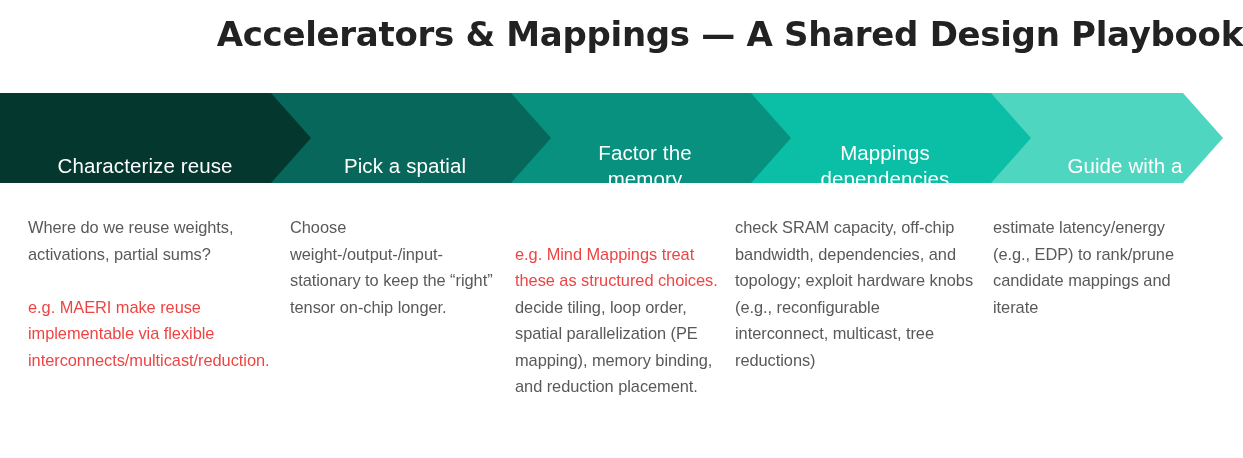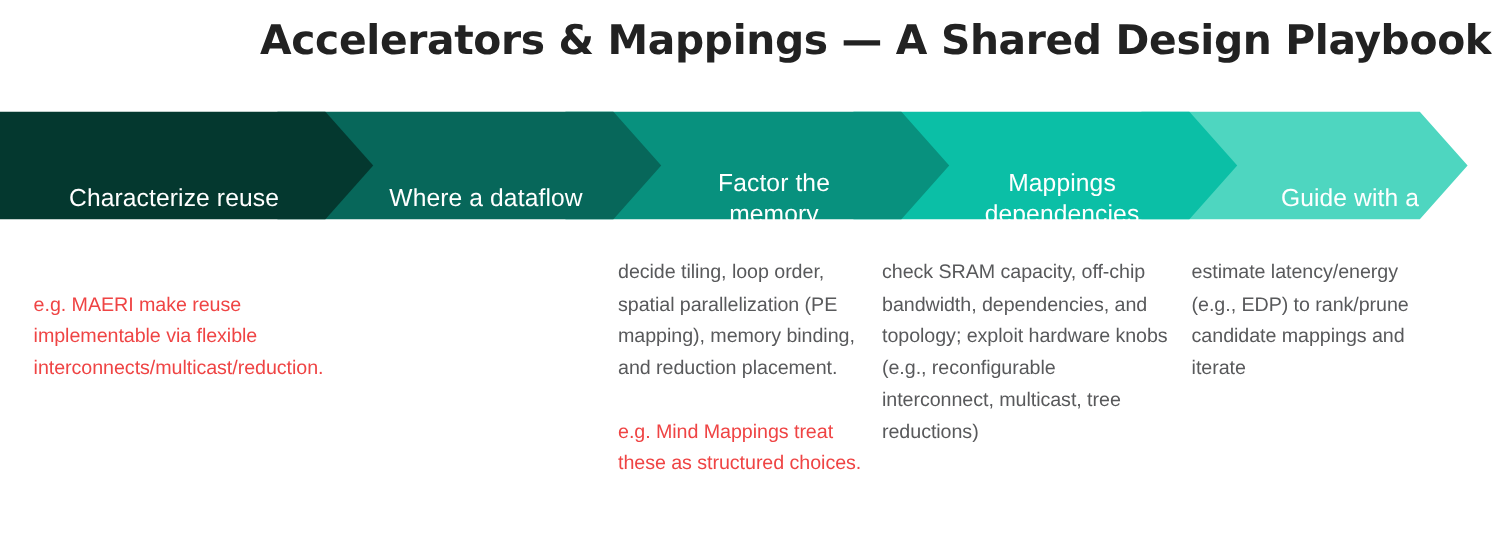--- a/index.html
+++ b/index.html
@@ -125,21 +125,21 @@
 
     <div class="chevron-labels">
       <div class="chevron-label" style="left:0px;width:290px;">
         <div>
           <span>Characterize reuse</span>
 
         </div>
       </div>
       <div class="chevron-label" style="left:280px;width:250px;">
         <div>
-          <span>Where a dataflow</span>
+          <span>Pick a spatial</span>
 
         </div>
       </div>
       <div class="chevron-label" style="left:520px;width:250px;">
         <div>
           <span>Factor the</span>
           <span>memory</span>
         </div>
       </div>
       <div class="chevron-label" style="left:760px;width:250px;">
@@ -152,27 +152,31 @@
         <div>
           <span>Guide with a</span>
         </div>
       </div>
     </div>
   </div>
 
   <div class="columns">
 
     <div class="column" style="left:28px;width:236px;">
+      <p class="col-para">Where do we reuse weights, activations, partial sums?</p>
       <p class="col-para accent">e.g. MAERI make reuse implementable via flexible interconnects/multicast/reduction.</p>
     </div>
 
+    <div class="column" style="left:290px;width:204px;">
+      <p class="col-para">Choose weight-/output-/input-stationary to keep the “right” tensor on-chip longer.</p>
+    </div>
 
     <div class="column" style="left:515px;width:203px;">
+      <p class="col-para accent">e.g. Mind Mappings treat these as structured choices.</p>
       <p class="col-para">decide tiling, loop order, spatial parallelization (PE mapping), memory binding, and reduction placement.</p>
-      <p class="col-para accent">e.g. Mind Mappings treat these as structured choices.</p>
     </div>
 
     <div class="column" style="left:735px;width:240px;">
       <p class="col-para">check SRAM capacity, off-chip bandwidth, dependencies, and topology; exploit hardware knobs (e.g., reconfigurable interconnect, multicast, tree reductions)</p>
     </div>
 
     <div class="column" style="left:993px;width:212px;">
       <p class="col-para">estimate latency/energy (e.g., EDP) to rank/prune candidate mappings and iterate</p>
     </div>
 

